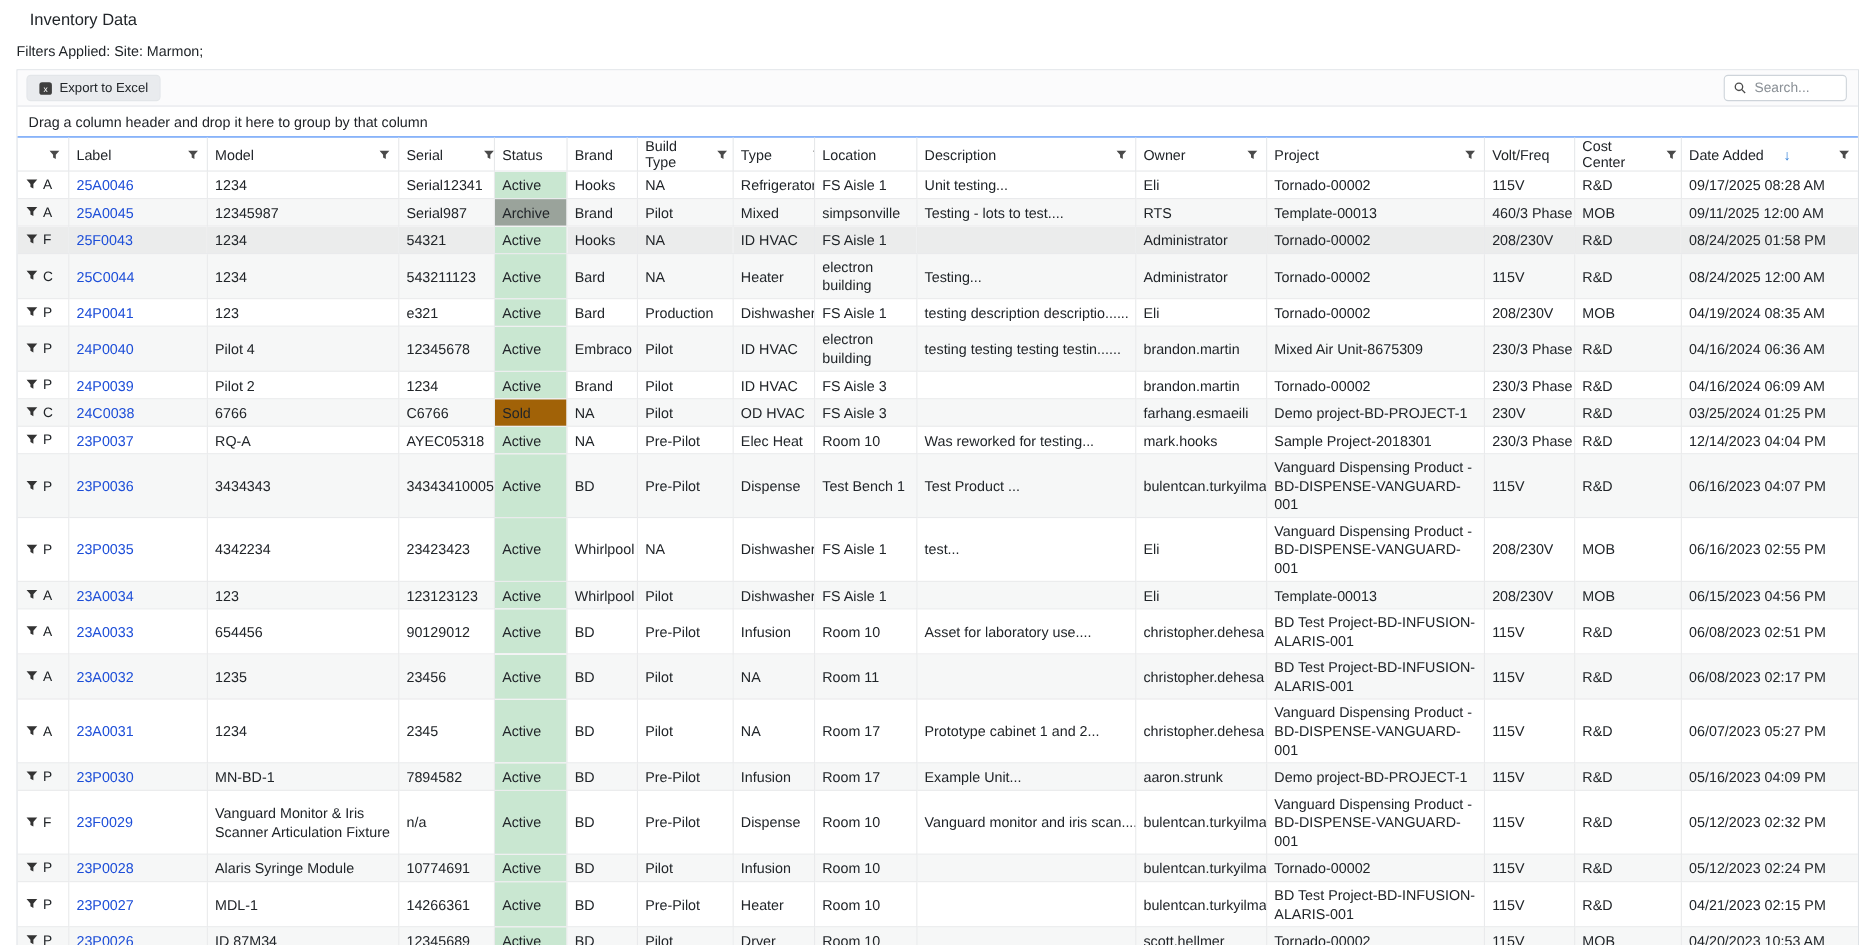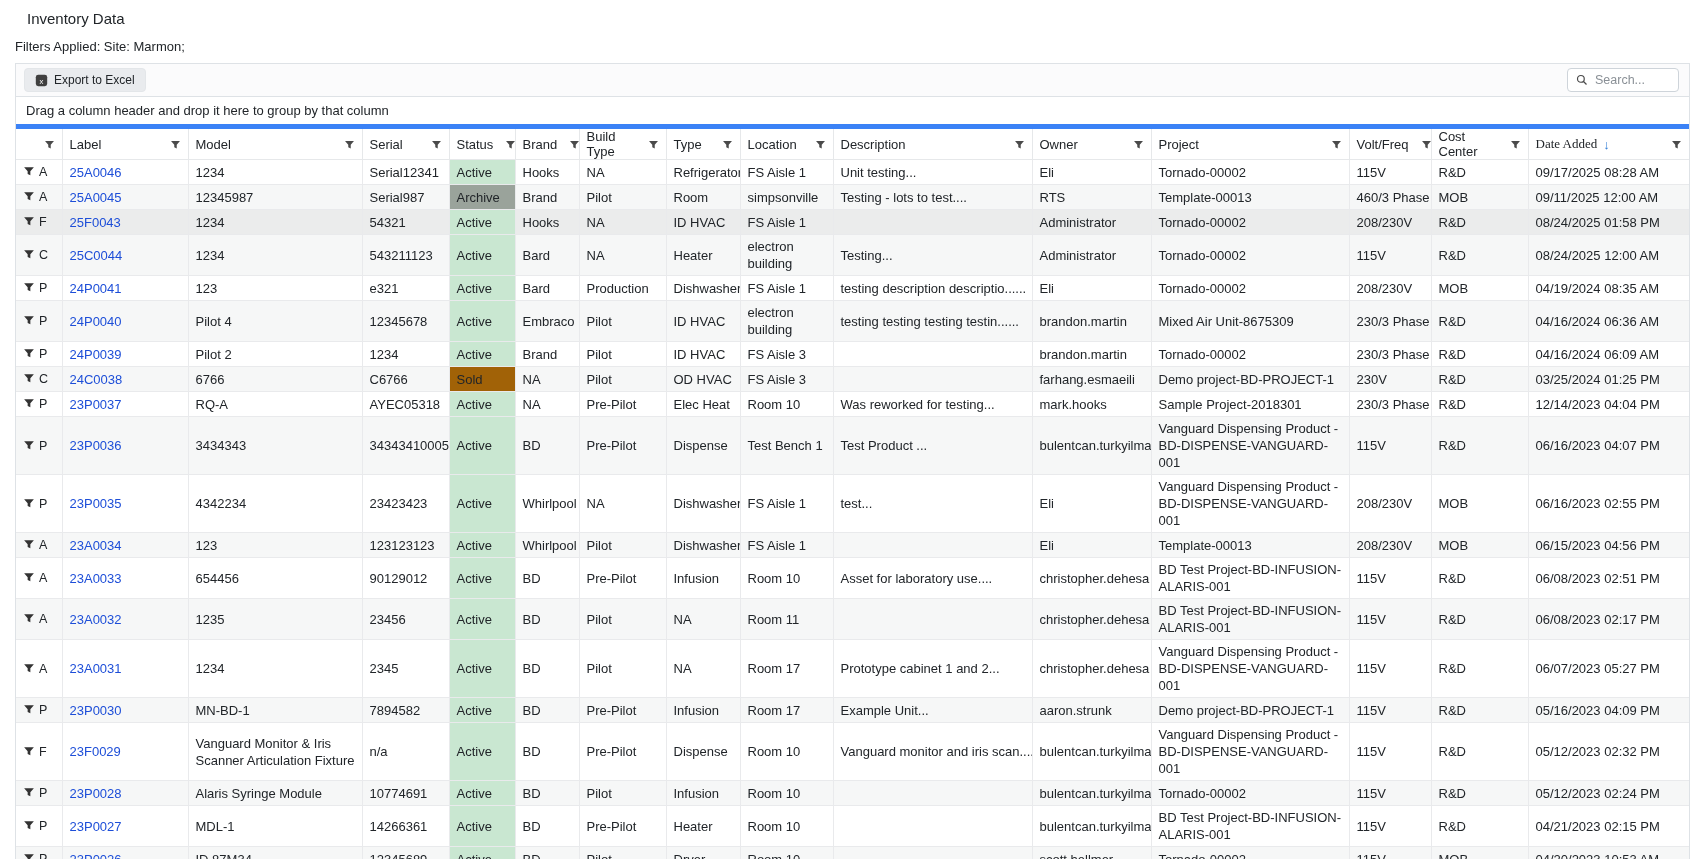--- a/index.html
+++ b/index.html
@@ -32,32 +32,32 @@
     width:112px; padding:4px 8px 4px 27px; font-size:12.5px;
     border:1px solid #ced4da; border-radius:4px; color:#495057;
     outline:none; background:#fff; font-family:inherit;
   }
   .search-input::placeholder { color:#8a9096; }
   .search-icon { position:absolute; left:9px; top:50%; transform:translateY(-50%); width:12px; height:12px; display:block; }
 
   
   .group-panel {
     padding:6px 10px; font-size:13px; color:#212529;
-    border-bottom:5px solid #3b82f6; background:#ffffff;
+    border-bottom:1px solid #3b82f6; background:#ffffff;
   }
 
   
   table { border-collapse:collapse; table-layout:fixed; width:1673px; font-size:13px; }
   th {
     font-weight:400; text-align:left; background:#fff;
     border:1px solid #e6e8ea; border-top:none; padding:0 7px; height:25px;
     color:#212529; overflow:hidden;
   }
-  th:first-child { border-left:none; } th:last-child { border-right:none;font-family:Liberation Serif, serif; }
-  .hcell { display:flex; align-items:center; gap:6px; }
+  th:first-child { border-left:none; } th:last-child { border-right:none; }
+  .hcell { display:flex; align-items:center; gap:18px; }
   .hspacer { flex:1; }
   .funnel { width:11px; height:11px; fill:#4a4a4a; flex:none; display:block; }
   .sort-arrow { color:#2e7cd6; font-size:13px; line-height:11px; }
 
   td {
     border:1px solid #e9eaec; border-top:none; padding:3px 7px;
     height:18px; line-height:17px; overflow:hidden;
     white-space:nowrap; vertical-align:middle; background:transparent;
   }
   td:first-child { border-left:none; } td:last-child { border-right:none; }
@@ -309,21 +309,21 @@
           <tr>
             <td class="col-row_filter"><span class="rowfilter"><svg class="funnel" viewBox="0 0 16 16">
                   <path d="M1.5 3h13l-4.7 5.4v5.4l-3.6-1.9V8.4L1.5 3z"></path>
                 </svg></span><span class="type-letter">A</span></td>
             <td class="col-label"><a class="label-link">25A0045</a></td>
             <td class="col-model wrap">12345987</td>
             <td class="col-serial">Serial987</td>
             <td class="col-status" style="background: rgb(154, 163, 155);">Archive</td>
             <td class="col-brand">Brand</td>
             <td class="col-build_type">Pilot</td>
-            <td class="col-type">Room</td>
+            <td class="col-type">Mixed</td>
             <td class="col-location wrap">simpsonville</td>
             <td class="col-description">Testing - lots to test....</td>
             <td class="col-owner">RTS</td>
             <td class="col-project wrap">Template-00013</td>
             <td class="col-volt_freq">460/3 Phase</td>
             <td class="col-cost_center">MOB</td>
             <td class="col-date_added">09/11/2025 12:00 AM</td>
           </tr>
           <tr class="hl">
             <td class="col-row_filter"><span class="rowfilter"><svg class="funnel" viewBox="0 0 16 16">

